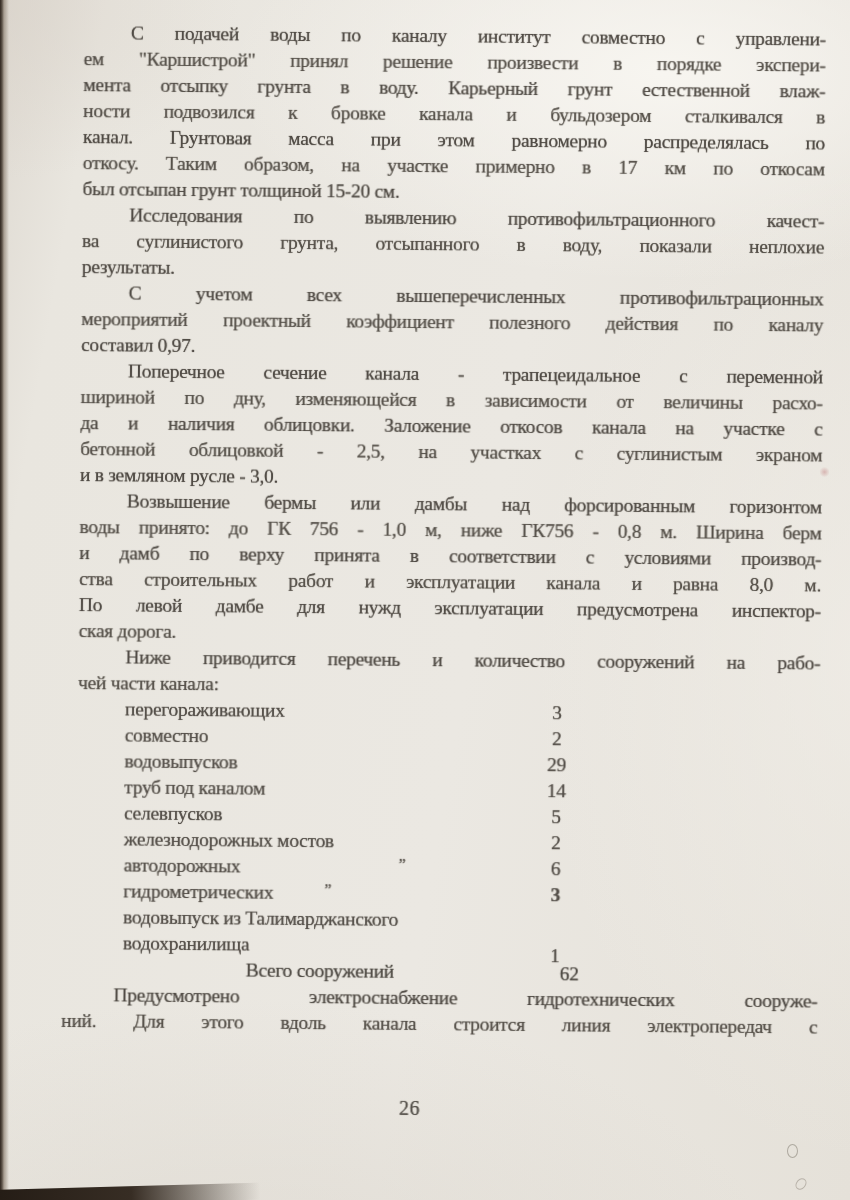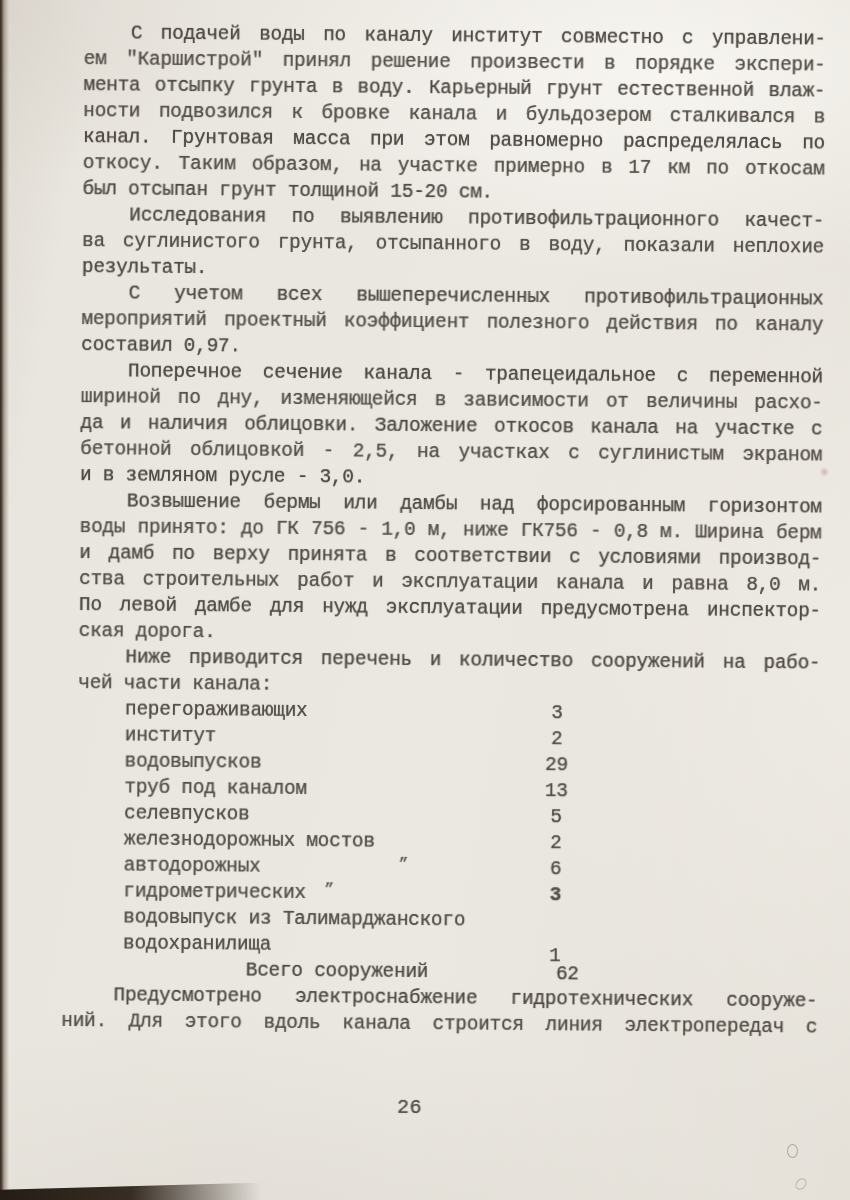--- a/index.html
+++ b/index.html
@@ -6,21 +6,21 @@
   body{width:850px;height:1200px;overflow:hidden;background:#cfc9c0;}
 
   .page{
     position:relative;width:850px;height:1200px;overflow:hidden;
     background:
       radial-gradient(ellipse 620px 300px at 78% 6%, rgba(248,246,241,.95), rgba(248,246,241,0) 70%),
       radial-gradient(ellipse 480px 720px at 102% 55%, rgba(241,238,232,.7), rgba(241,238,232,0) 70%),
       radial-gradient(ellipse 900px 520px at 28% 110%, rgba(212,206,196,.5), rgba(212,206,196,0) 62%),
       radial-gradient(ellipse 400px 300px at 0% 0%, rgba(216,209,200,.55), rgba(216,209,200,0) 60%),
       linear-gradient(100deg,#ded9d1 0%,#e9e6df 10%,#ebe8e2 55%,#e5e1d9 100%);
-    font-family:Liberation Mono, monospace;
+    font-family:Liberation Serif, serif;
     color:#4e4a44;
   }
 
   
   .spine{
     position:absolute;left:0;top:0;bottom:0;width:10px;z-index:3;
     background:linear-gradient(90deg,#2f261f 0px,#5d5349 2px,#a89e92 4px,rgba(230,226,219,0) 9px);
   }
   
   .corner-wedge{
@@ -120,23 +120,23 @@
           <div class="line last">ская дорога.</div>
         </div>
         <div class="paragraph">
           <div class="line first">Ниже приводится перечень и количество сооружений на рабо-</div>
           <div class="line last">чей части канала:</div>
         </div>
       </div>
 
     <div id="list">
         <div class="row"><span class="label">перегораживающих</span><span class="count">3</span></div>
-        <div class="row"><span class="label">институт</span><span class="count">2</span></div>
+        <div class="row"><span class="label">совместно</span><span class="count">2</span></div>
         <div class="row"><span class="label">водовыпусков</span><span class="count">29</span></div>
-        <div class="row"><span class="label">труб под каналом</span><span class="count">13</span></div>
+        <div class="row"><span class="label">труб под каналом</span><span class="count">14</span></div>
         <div class="row"><span class="label">селевпусков</span><span class="count">5</span></div>
         <div class="row"><span class="label">железнодорожных мостов</span><span class="count">2</span></div>
         <div class="row"><span class="label">автодорожных</span><span class="ditto">”</span><span class="count">6</span></div>
         <div class="row"><span class="label">гидрометрических</span><span class="ditto">”</span><span class="count">3</span></div>
         <div class="row"><span class="label">водовыпуск из Талимарджанского</span></div>
         <div class="row"><span class="label">водохранилища</span><span class="count">1</span></div>
       </div>
 
     <div class="total-row">
       <span class="total-label">Всего сооружений</span>

